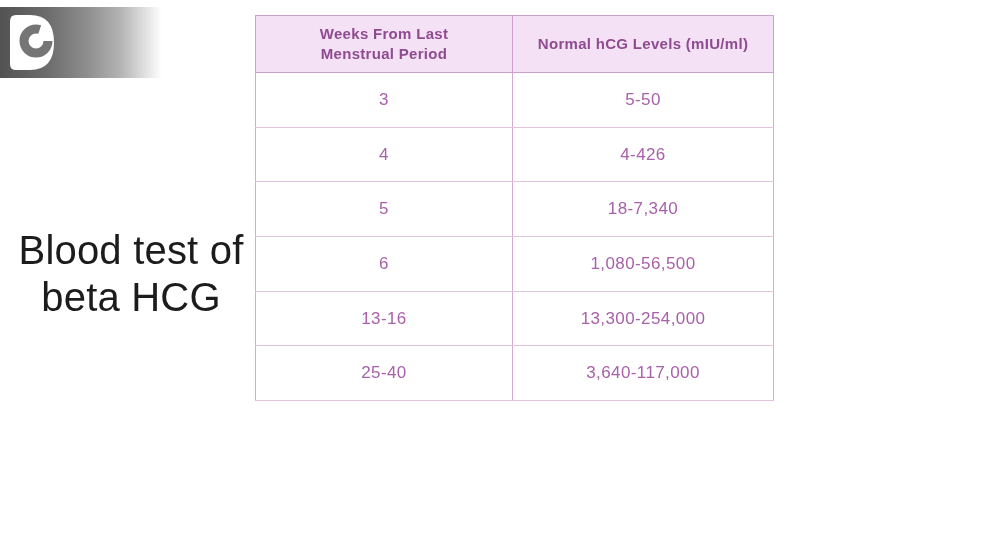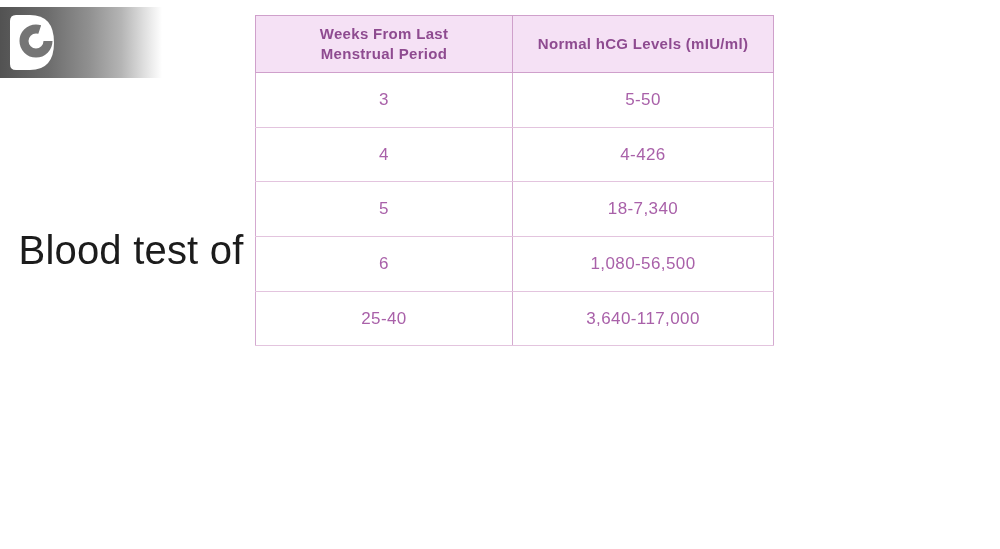--- a/index.html
+++ b/index.html
@@ -87,20 +87,21 @@
 
 <div class="banner">
   <svg class="logo-mark" width="45" height="57" viewBox="0 0 45 57">
     <path d="M0,7 Q0,1 6,1 L20,1 Q44,1 44,28.5 Q44,56 20,56 L6,56 Q0,56 0,50 Z" fill="#ffffff"></path>
     <circle cx="26" cy="27" r="12" fill="none" stroke="#757575" stroke-width="9" stroke-dasharray="60 15.4"></circle>
   </svg>
 </div>
 
 <div class="caption">
   <div>Blood test of</div>
+  <div>beta HCG</div>
 </div>
 
 <table class="hcg-table">
   <thead>
     <tr>
       <th class="col-weeks">Weeks From Last Menstrual Period</th>
       <th class="col-levels">Normal hCG Levels (mIU/ml)</th>
     </tr>
   </thead>
   <tbody>
@@ -114,17 +115,21 @@
       </tr>
       <tr>
         <td>5</td>
         <td>18-7,340</td>
       </tr>
       <tr>
         <td>6</td>
         <td>1,080-56,500</td>
       </tr>
       <tr>
+        <td>13-16</td>
+        <td>13,300-254,000</td>
+      </tr>
+      <tr>
         <td>25-40</td>
         <td>3,640-117,000</td>
       </tr>
     </tbody>
 </table>
 
 </body></html>

